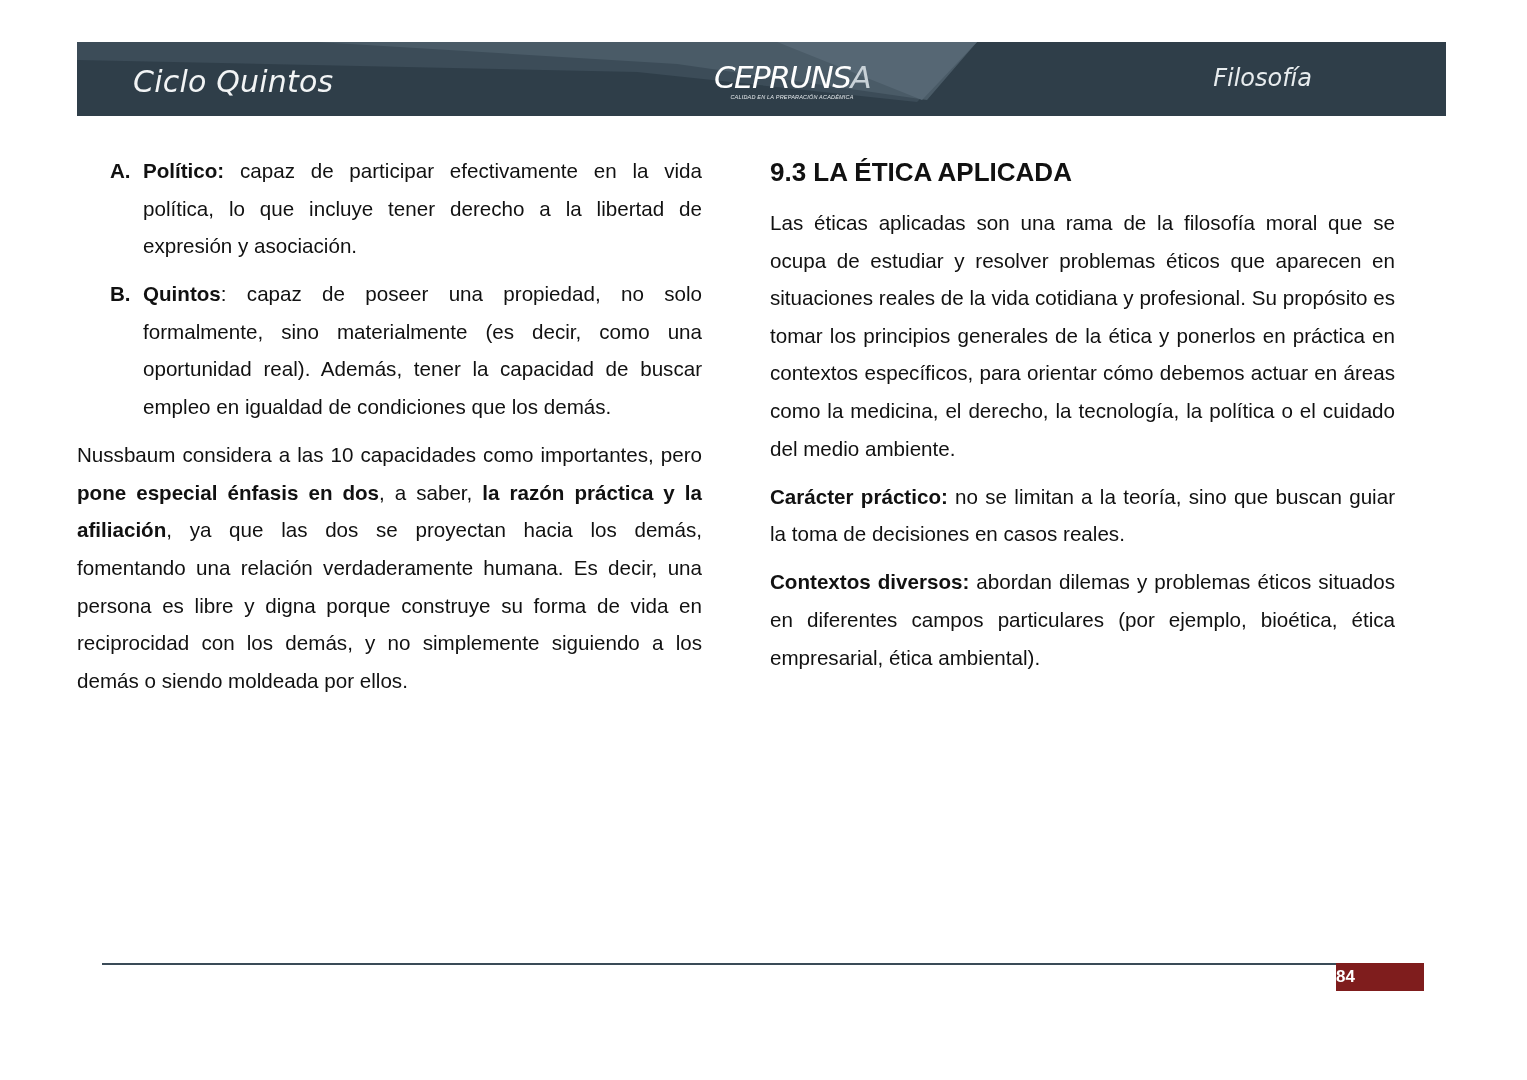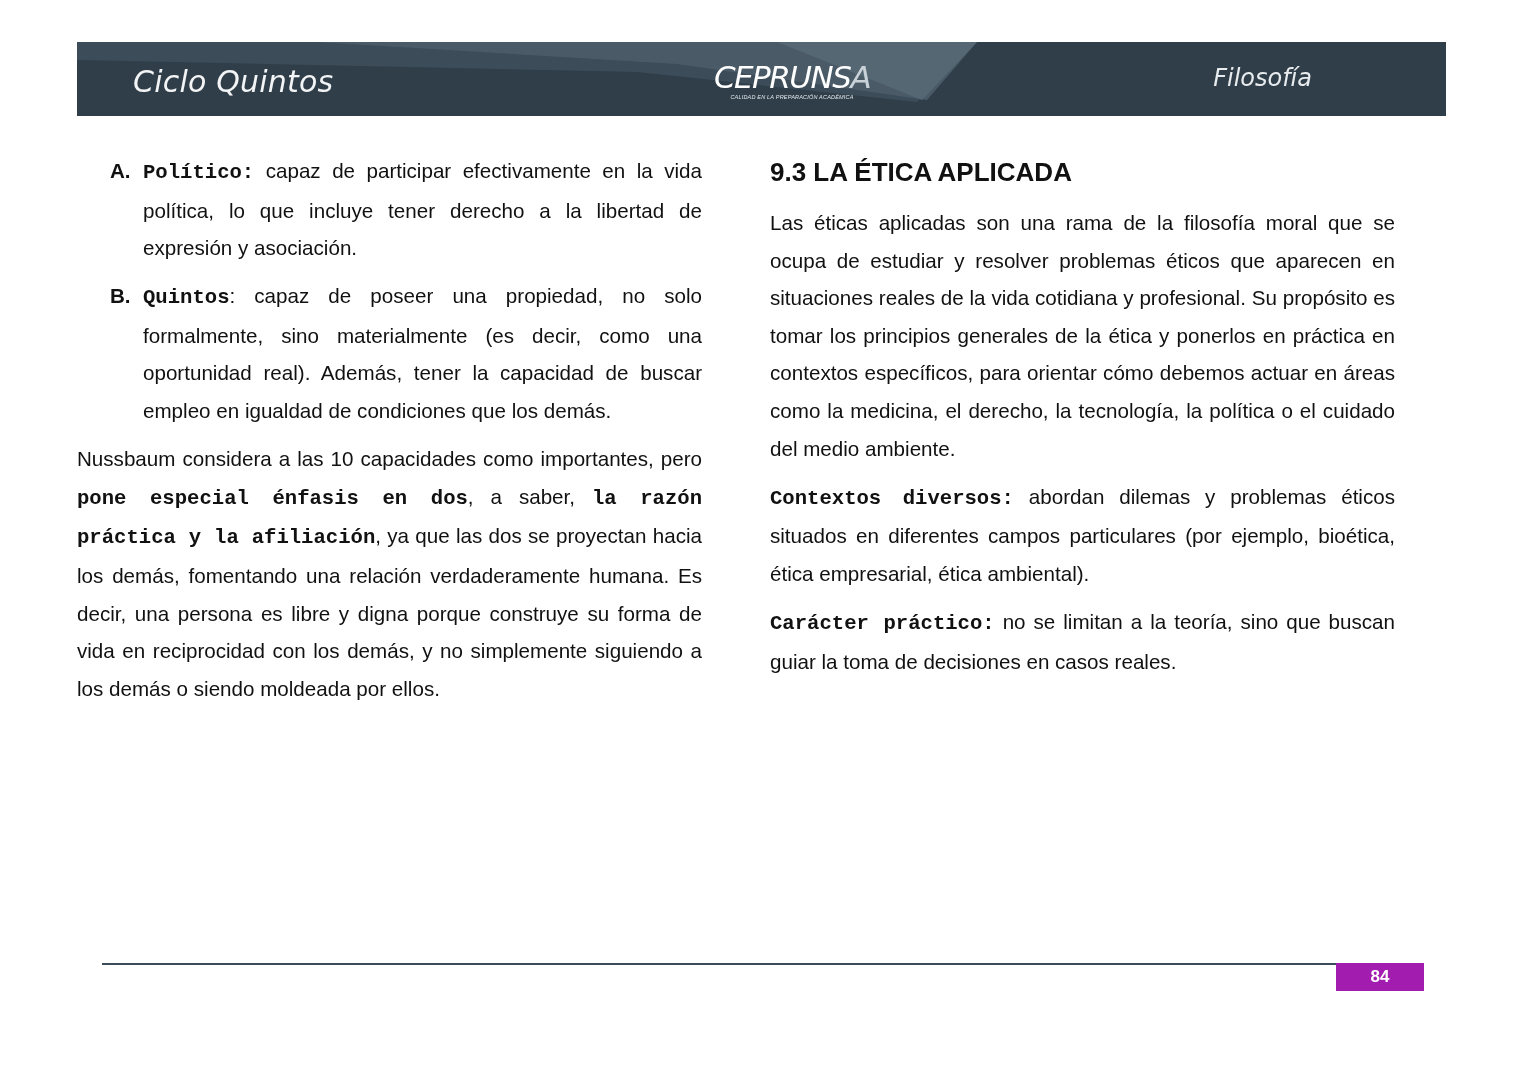--- a/index.html
+++ b/index.html
@@ -9,31 +9,31 @@
   .header svg.bg { position: absolute; left: 0; top: 0; }
   .header .left-title { position: absolute; left: 56px; top: 22px; font-size: 30px; color: #f2f4f5; font-family: "DejaVu Sans", sans-serif; font-weight: 300; letter-spacing: 0.2px; }
   .header .right-title { position: absolute; right: 134px; top: 22px; font-size: 24px; color: #e8ecee; font-family: "DejaVu Sans", sans-serif; font-weight: 300; }
   .logo { position: absolute; left: 610px; top: 20px; width: 170px; text-align: center; margin-left: 20px; }
   .logo .word { font-size: 31px; color: #ffffff; font-family: "DejaVu Sans", sans-serif; letter-spacing: -1.5px; line-height: 30px; }
   .logo .word .a { color: #c9d2d8; }
   .logo .tag { font-size: 5.5px; color: #e5e9ec; letter-spacing: 0.2px; margin-top: 2px; }
 
   .col { position: absolute; font-size: 20.6px; line-height: 37.6px; text-align: justify; }
   .col p { margin: 0 0 10.5px 0; }
-  .col b { font-weight: bold; font-family: Liberation Mono, monospace; }
+  .col b { font-weight: bold; }
   .left { left: 77px; top: 152px; width: 625px; }
   .right { left: 770px; top: 152px; width: 625px; }
 
   .list-item { position: relative; padding-left: 66px; margin-bottom: 10.5px; }
   .list-item .marker { position: absolute; left: 33px; top: 0; font-weight: bold; }
 
   .section-title { font-size: 26px; font-weight: bold; line-height: 40px; margin: 0 0 12px 0 !important; text-align: left; }
 
   .footer-line { position: absolute; left: 102px; top: 963px; width: 1322px; height: 2px; background: #3a4b57; }
-  .page-num { position: absolute; left: 1336px; top: 963px; width: 88px; height: 28px; background: #a21caf; color: #fff; font-weight: bold; font-size: 17px; text-align: center; line-height: 28px; }
+  .page-num { position: absolute; left: 1336px; top: 963px; width: 88px; height: 28px; background: #7f1d1d; color: #fff; font-weight: bold; font-size: 17px; line-height: 28px; }
 </style>
 </head>
 <body>
 
 <div class="header">
   <svg class="bg" width="1369" height="74" viewBox="0 0 1369 74">
     <polygon points="0,0 900,0 840,60 560,30 0,18" fill="#3c4c58"></polygon>
     <polygon points="240,0 900,0 850,58 600,22" fill="#4a5b67"></polygon>
     <polygon points="700,0 900,0 845,58" fill="#566774"></polygon>
   </svg>
@@ -53,18 +53,18 @@
   <div class="list-item">
     <span class="marker">B.</span>
     <b>Quintos</b><span>: capaz de poseer una propiedad, no solo formalmente, sino materialmente (es decir, como una oportunidad real). Además, tener la capacidad de buscar empleo en igualdad de condiciones que los demás.</span>
   </div>
   <p><span>Nussbaum considera a las 10 capacidades como importantes, pero </span><b>pone especial énfasis en dos</b><span>, a saber, </span><b>la razón práctica y la afiliación</b><span>, ya que las dos se proyectan hacia los demás, fomentando una relación verdaderamente humana. Es decir, una persona es libre y digna porque construye su forma de vida en reciprocidad con los demás, y no simplemente siguiendo a los demás o siendo moldeada por ellos.</span></p>
 </div>
 
 <div class="col right">
   <p class="section-title">9.3 LA ÉTICA APLICADA</p>
   <p>Las éticas aplicadas son una rama de la filosofía moral que se ocupa de estudiar y resolver problemas éticos que aparecen en situaciones reales de la vida cotidiana y profesional. Su propósito es tomar los principios generales de la ética y ponerlos en práctica en contextos específicos, para orientar cómo debemos actuar en áreas como la medicina, el derecho, la tecnología, la política o el cuidado del medio ambiente.</p>
+  <p><b>Carácter práctico:</b><span> no se limitan a la teoría, sino que buscan guiar la toma de decisiones en casos reales.</span></p>
   <p><b>Contextos diversos:</b><span> abordan dilemas y problemas éticos situados en diferentes campos particulares (por ejemplo, bioética, ética empresarial, ética ambiental).</span></p>
-  <p><b>Carácter práctico:</b><span> no se limitan a la teoría, sino que buscan guiar la toma de decisiones en casos reales.</span></p>
 </div>
 
 <div class="footer-line"></div>
 <div class="page-num">84</div>
 
 </body></html>

